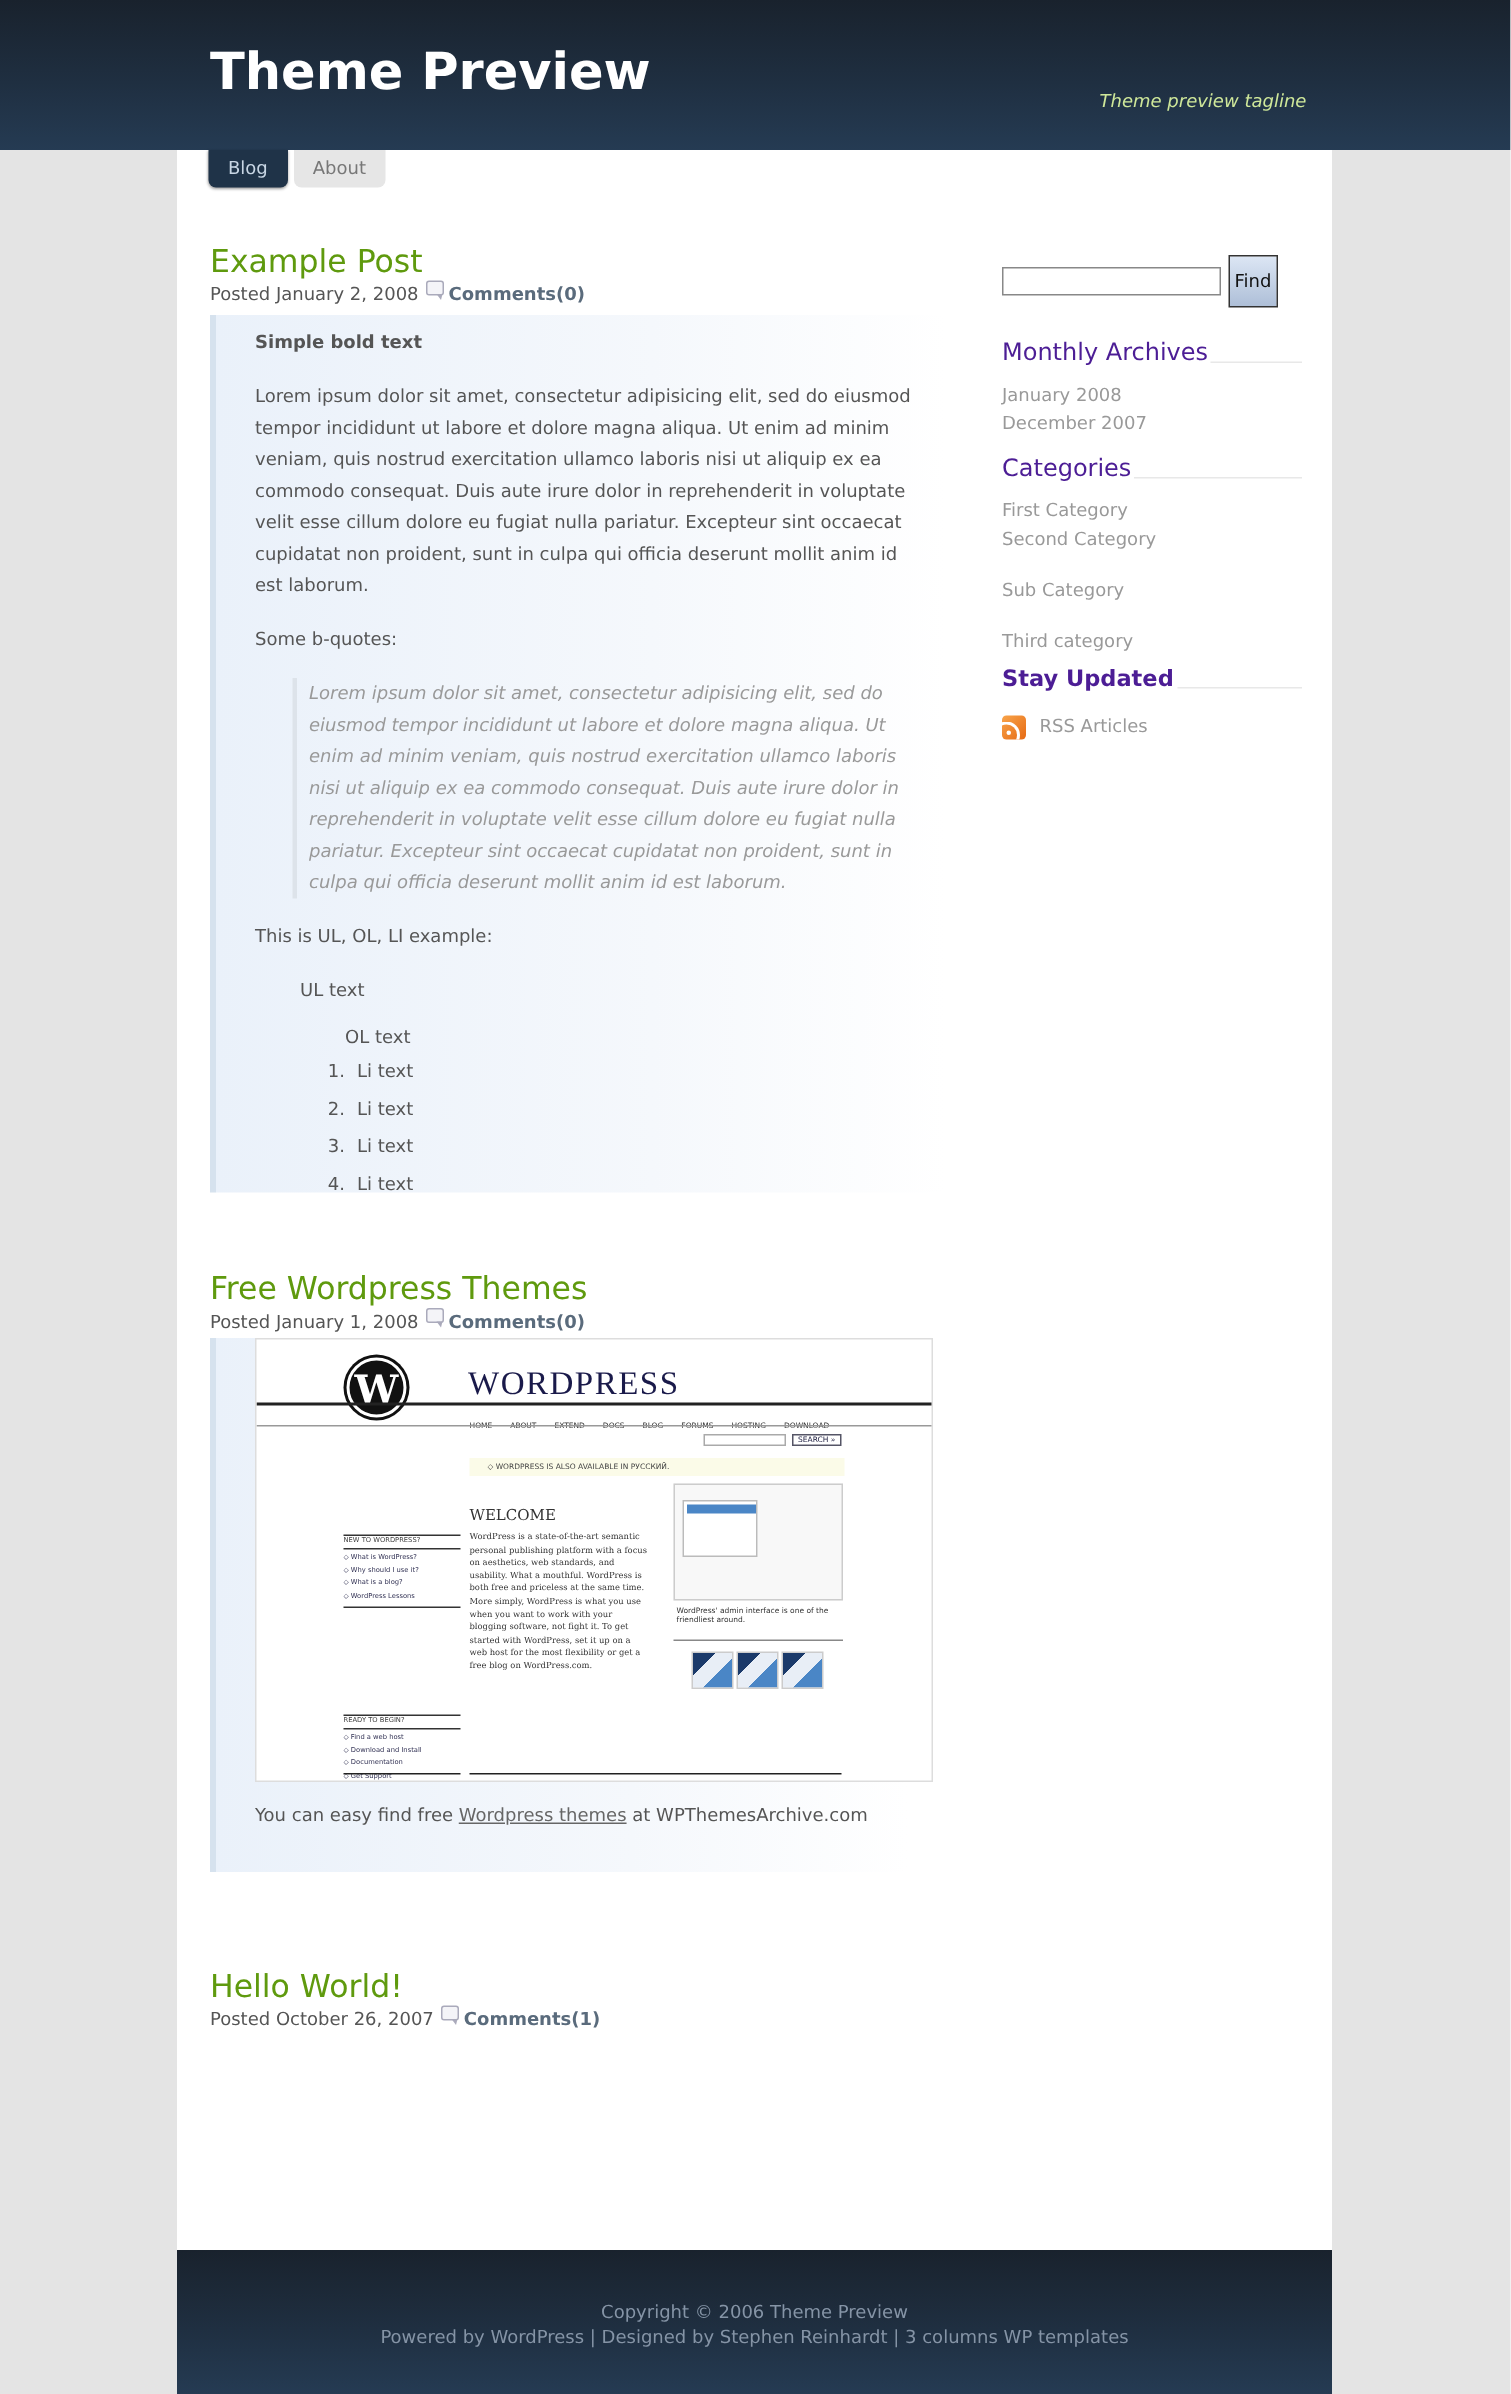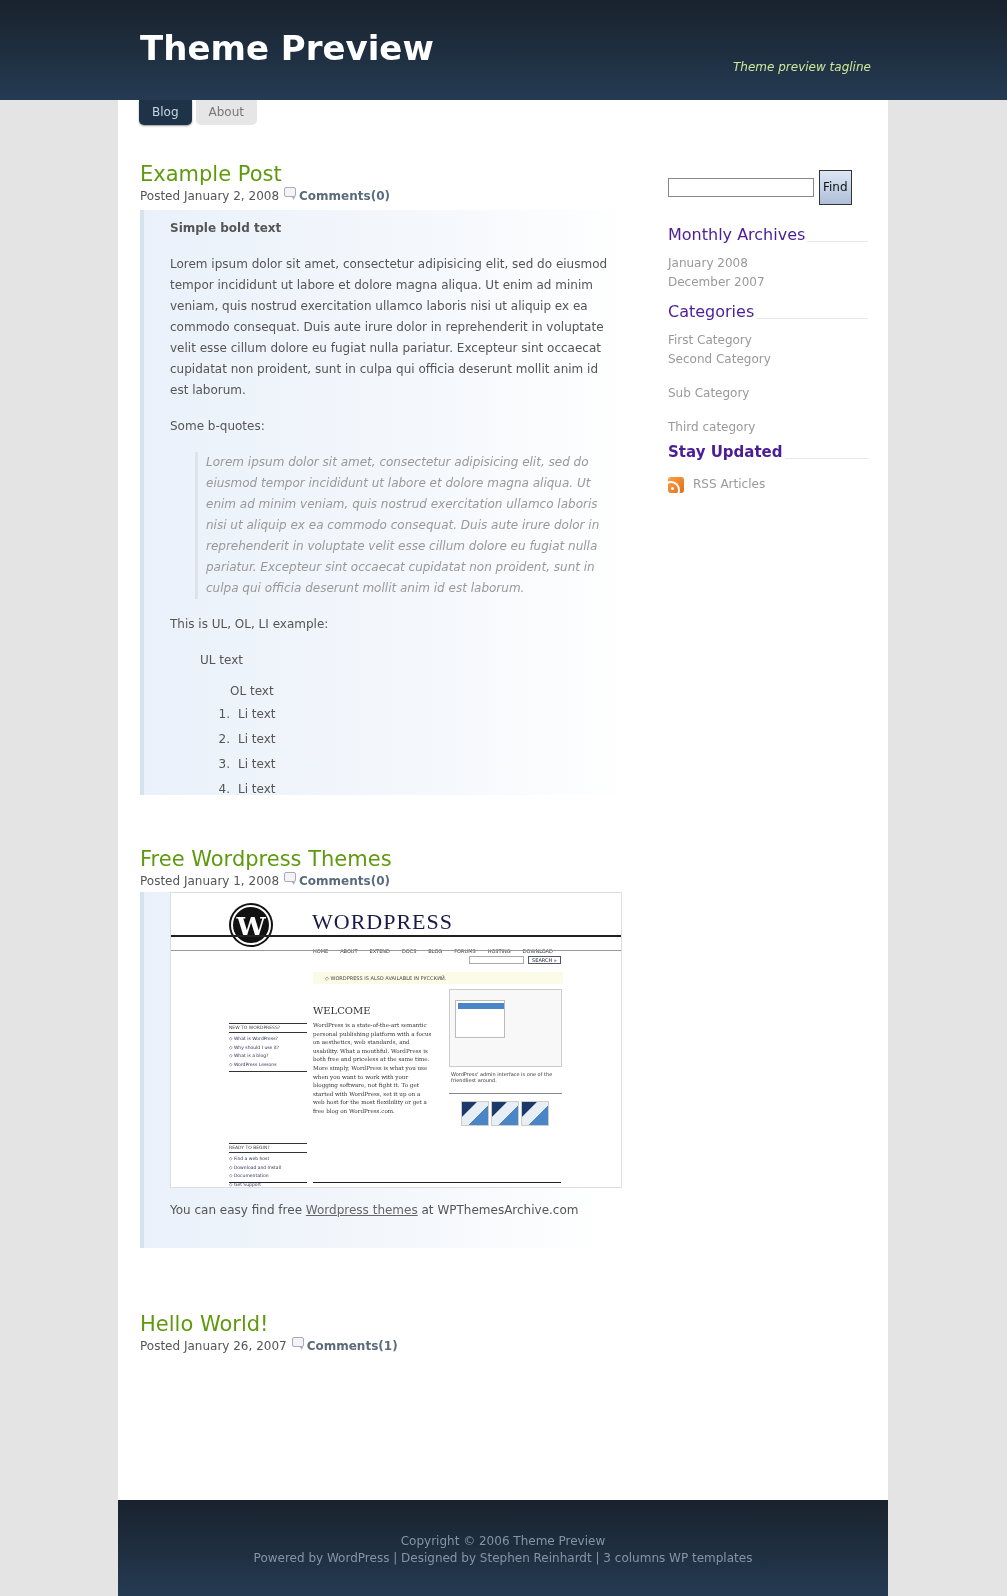--- a/index.html
+++ b/index.html
@@ -241,21 +241,21 @@
       <div class="wp-bottomline"></div>
       <div class="wp-bottomline2"></div>
     </div>
     <p><span>You can easy find free </span><a class="u">Wordpress themes</a><span> at WPThemesArchive.com</span></p>
   </div>
 </div>
 
 <div class="post" style="top:1311px; width:455px;">
   <div class="post-title">Hello World!</div>
   <div class="post-meta">
-    <span>Posted January 26, 2007</span>
+    <span>Posted October 26, 2007</span>
     <span class="comment-icon"></span>
     <span class="comments-link">Comments(1)</span>
   </div>
 </div>
 
 <div class="sidebar">
   <div class="search-row">
     <input class="search-input" type="text" value="" style="">
     <button class="find-btn">Find</button>
   </div>

